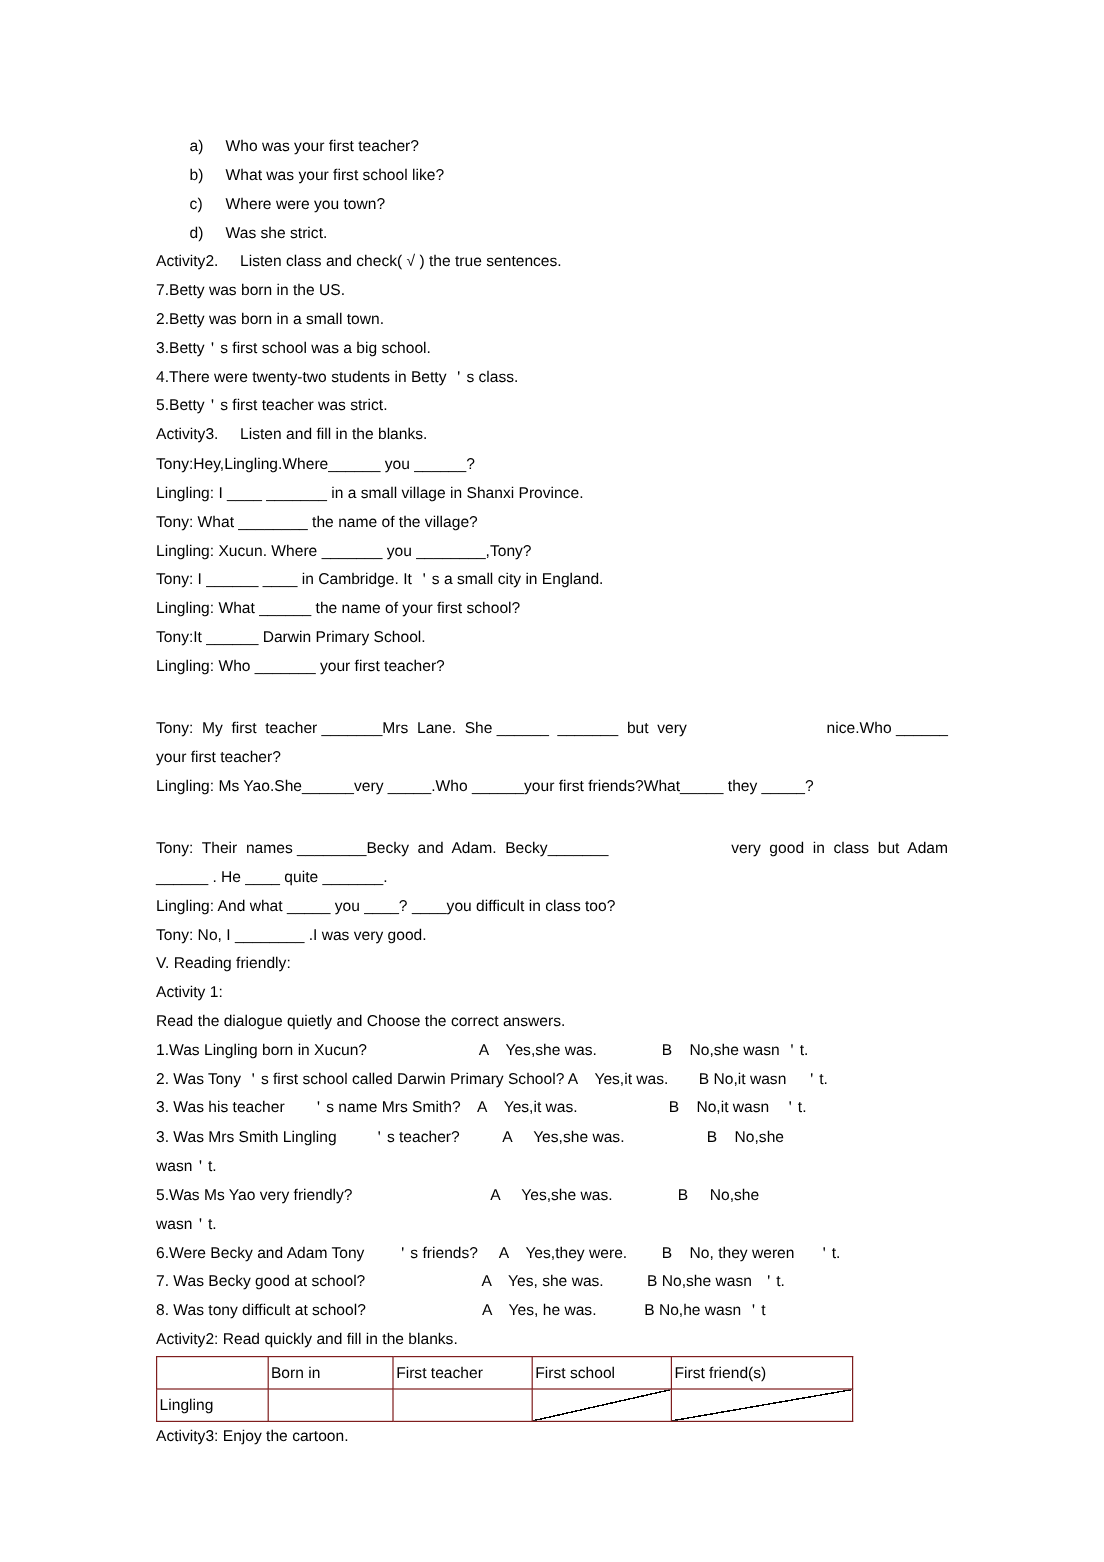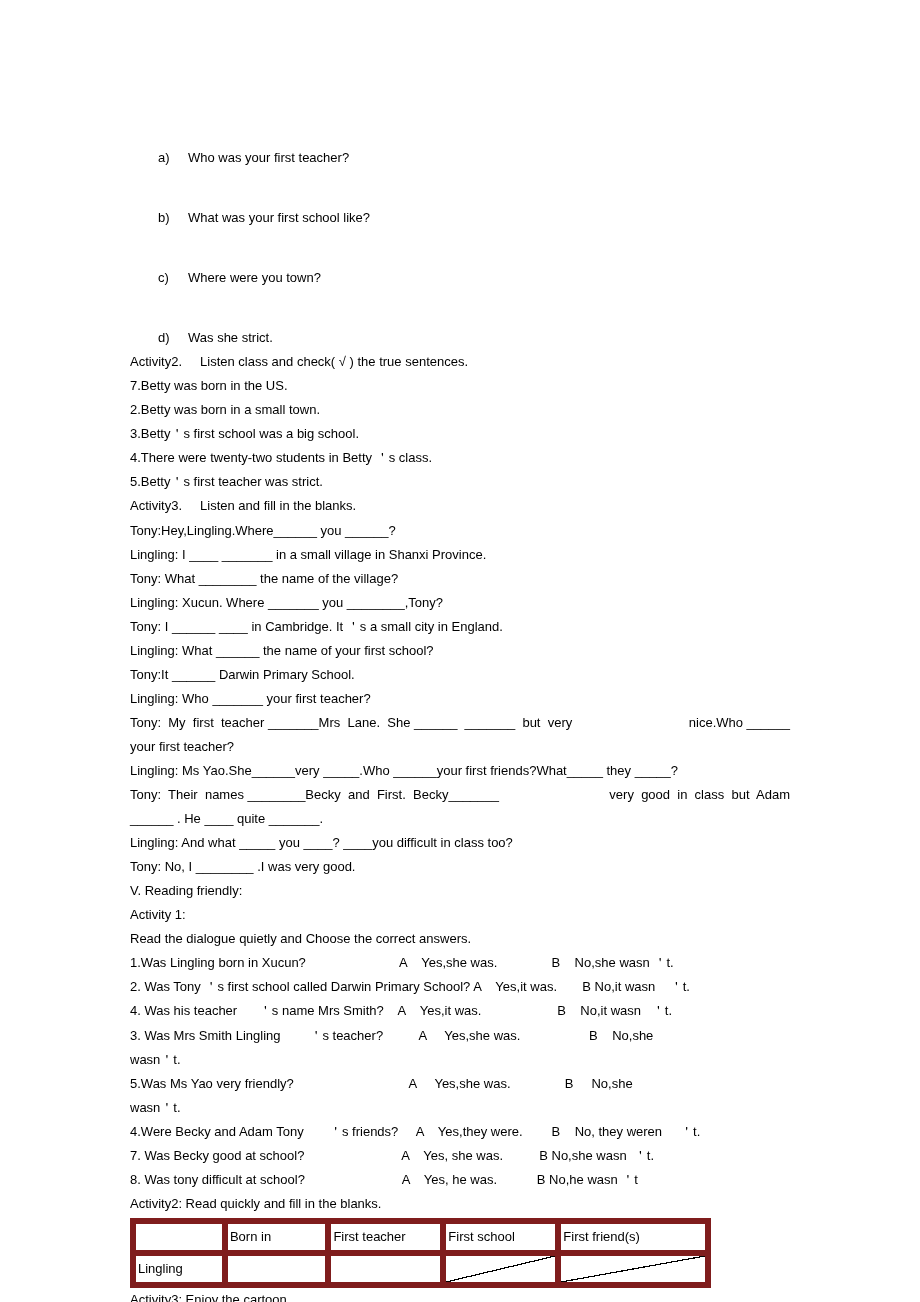--- a/index.html
+++ b/index.html
@@ -8,41 +8,41 @@
     color: #000;
     background: #fff;
     margin: 0;
     padding: 110px 130px 170px 130px;
     width: 920px;
     box-sizing: border-box;
     line-height: 1.85;
   }
   .list-item {
     padding-left: 28px;
-    margin-top: 36px;
   }
   .list-item .letter {
     display: inline-block;
     width: 30px;
   }
   .line, .justify-line {
     white-space: pre;
   }
   .justify-line {
     display: flex;
     justify-content: space-between;
+    margin-top: 28px;
   }
   .justify-line span { white-space: pre; }
   table {
     border-collapse: collapse;
     width: 88%;
     margin-top: 2px;
   }
   td, th {
-    border: 6px solid #7f1d1d;
+    border: 1px solid #7f1d1d;
     font-size: 13px;
     font-weight: normal;
     text-align: left;
     padding: 1px 2px;
     height: 18px;
     vertical-align: middle;
   }
   .slash {
     position: relative;
   }
@@ -78,37 +78,37 @@
 <div class="line">Lingling: I ____ _______ in a small village in Shanxi Province.</div>
 <div class="line">Tony: What ________ the name of the village?</div>
 <div class="line">Lingling: Xucun. Where _______ you ________,Tony?</div>
 <div class="line">Tony: I ______ ____ in Cambridge. It ＇s a small city in England.</div>
 <div class="line">Lingling: What ______ the name of your first school?</div>
 <div class="line">Tony:It ______ Darwin Primary School.</div>
 <div class="line">Lingling: Who _______ your first teacher?</div>
 <div class="justify-line"><span>Tony:  My  first  teacher _______Mrs  Lane.  She ______  _______  but  very</span><span>nice.Who ______</span></div>
 <div class="line">your first teacher?</div>
 <div class="line">Lingling: Ms Yao.She______very _____.Who ______your first friends?What_____ they _____?</div>
-<div class="justify-line"><span>Tony:  Their  names ________Becky  and  First.  Becky_______</span><span>very  good  in  class  but  Adam</span></div>
+<div class="justify-line"><span>Tony:  Their  names ________Becky  and  Adam.  Becky_______</span><span>very  good  in  class  but  Adam</span></div>
 <div class="line">______ . He ____ quite _______.</div>
 <div class="line">Lingling: And what _____ you ____? ____you difficult in class too?</div>
 <div class="line">Tony: No, I ________ .I was very good.</div>
 
 <div class="line">V. Reading friendly:</div>
 <div class="line">Activity 1:</div>
 <div class="line">Read the dialogue quietly and Choose the correct answers.</div>
 
 <div class="line">1.Was Lingling born in Xucun?                          A    Yes,she was.               B    No,she wasn ＇t.</div>
 <div class="line">2. Was Tony ＇s first school called Darwin Primary School? A    Yes,it was.       B No,it wasn    ＇t.</div>
-<div class="line">4. Was his teacher      ＇s name Mrs Smith?    A    Yes,it was.                     B    No,it wasn   ＇t.</div>
+<div class="line">3. Was his teacher      ＇s name Mrs Smith?    A    Yes,it was.                     B    No,it wasn   ＇t.</div>
 <div class="line">3. Was Mrs Smith Lingling        ＇s teacher?          A     Yes,she was.                   B    No,she</div>
 <div class="line">wasn＇t.</div>
 <div class="line">5.Was Ms Yao very friendly?                                A     Yes,she was.               B     No,she</div>
 <div class="line">wasn＇t.</div>
-<div class="line">4.Were Becky and Adam Tony       ＇s friends?     A    Yes,they were.        B    No, they weren     ＇t.</div>
+<div class="line">6.Were Becky and Adam Tony       ＇s friends?     A    Yes,they were.        B    No, they weren     ＇t.</div>
 <div class="line">7. Was Becky good at school?                           A    Yes, she was.          B No,she wasn  ＇t.</div>
 <div class="line">8. Was tony difficult at school?                           A    Yes, he was.           B No,he wasn ＇t</div>
 
 <div class="line">Activity2: Read quickly and fill in the blanks.</div>
 
 <table>
   <tbody>
       <tr>
     <th style="width:16%"></th>
     <th style="width:18%">Born in</th>

